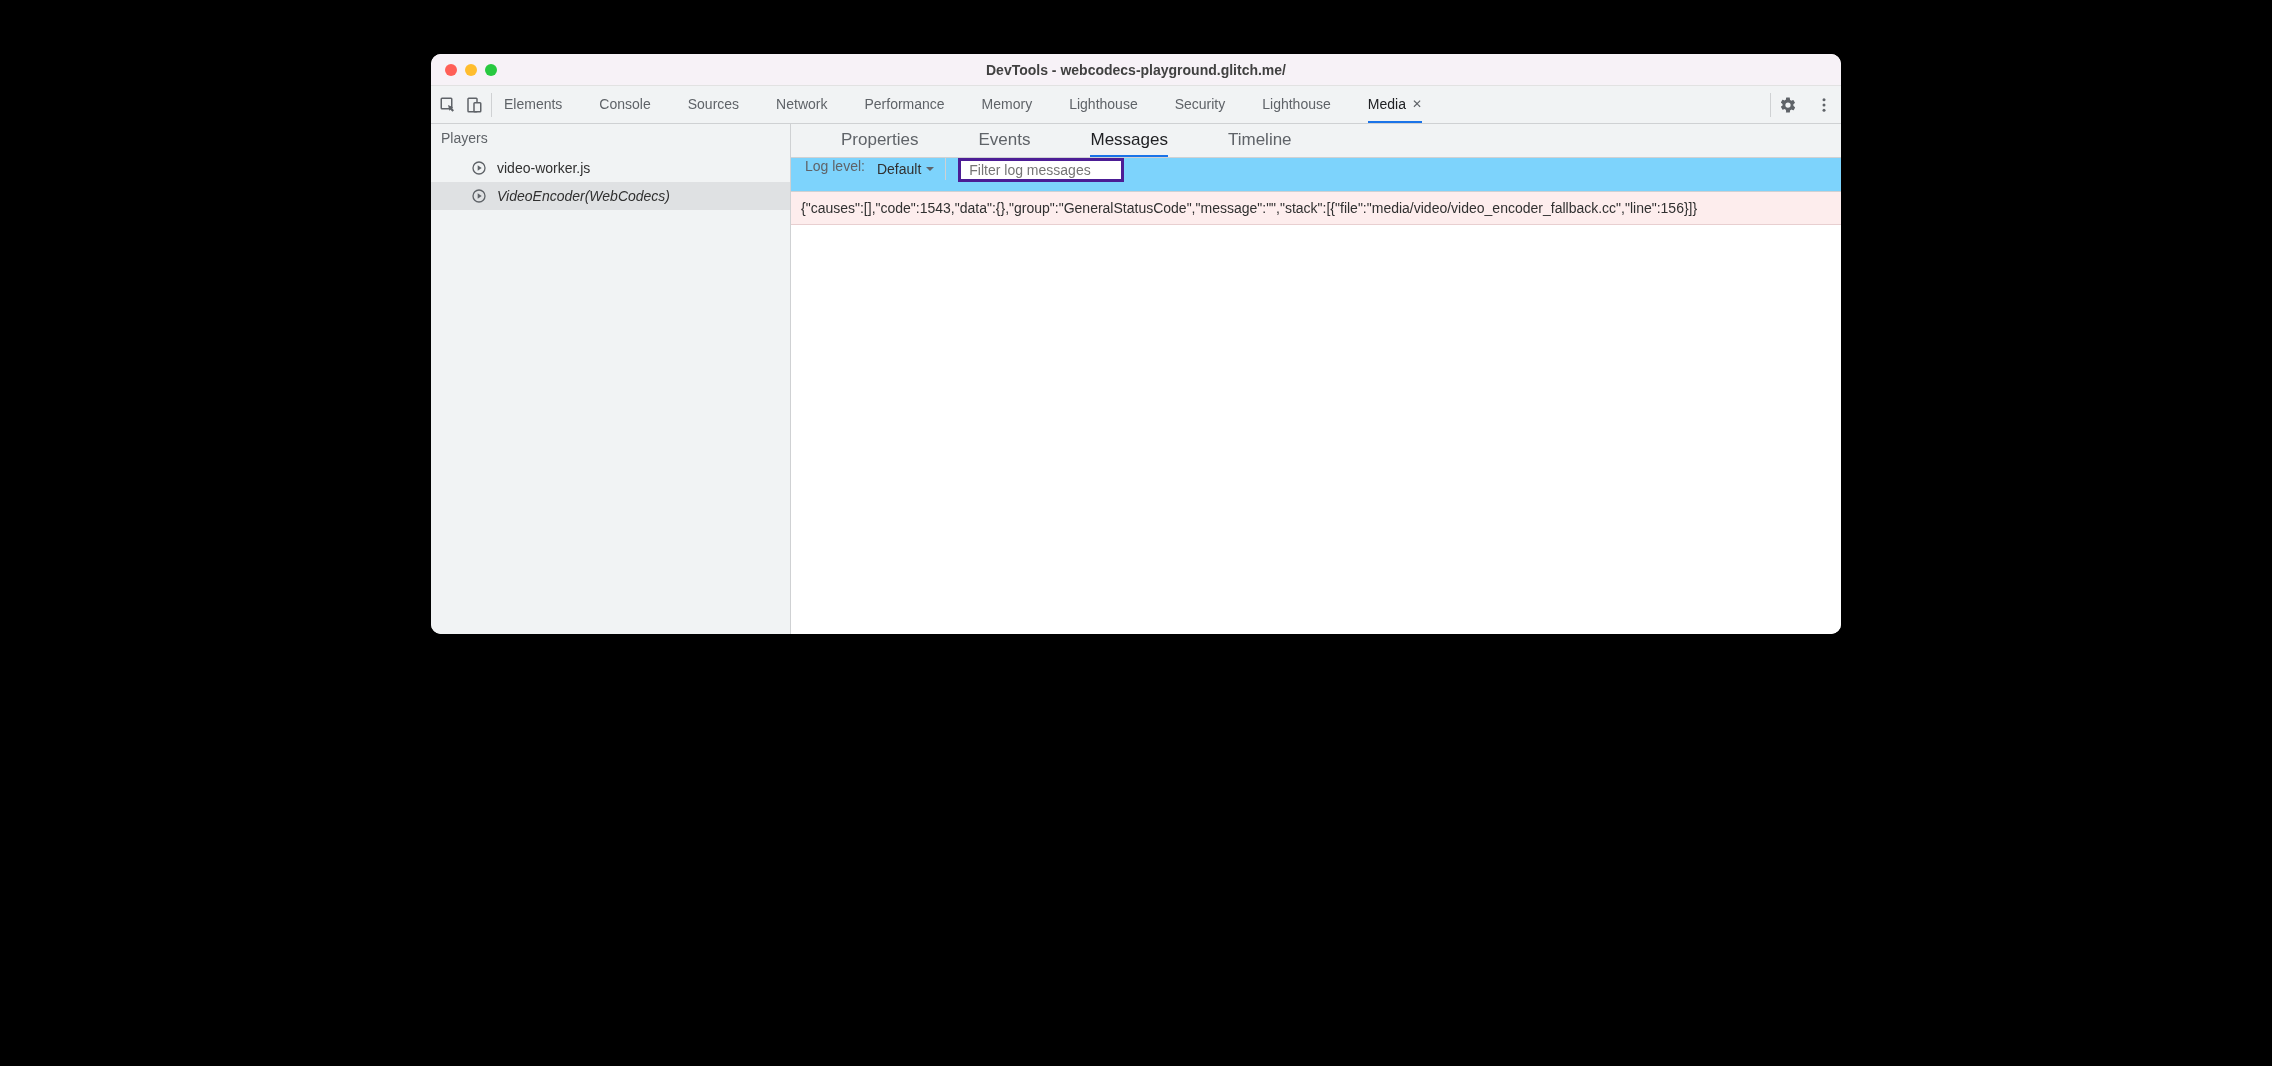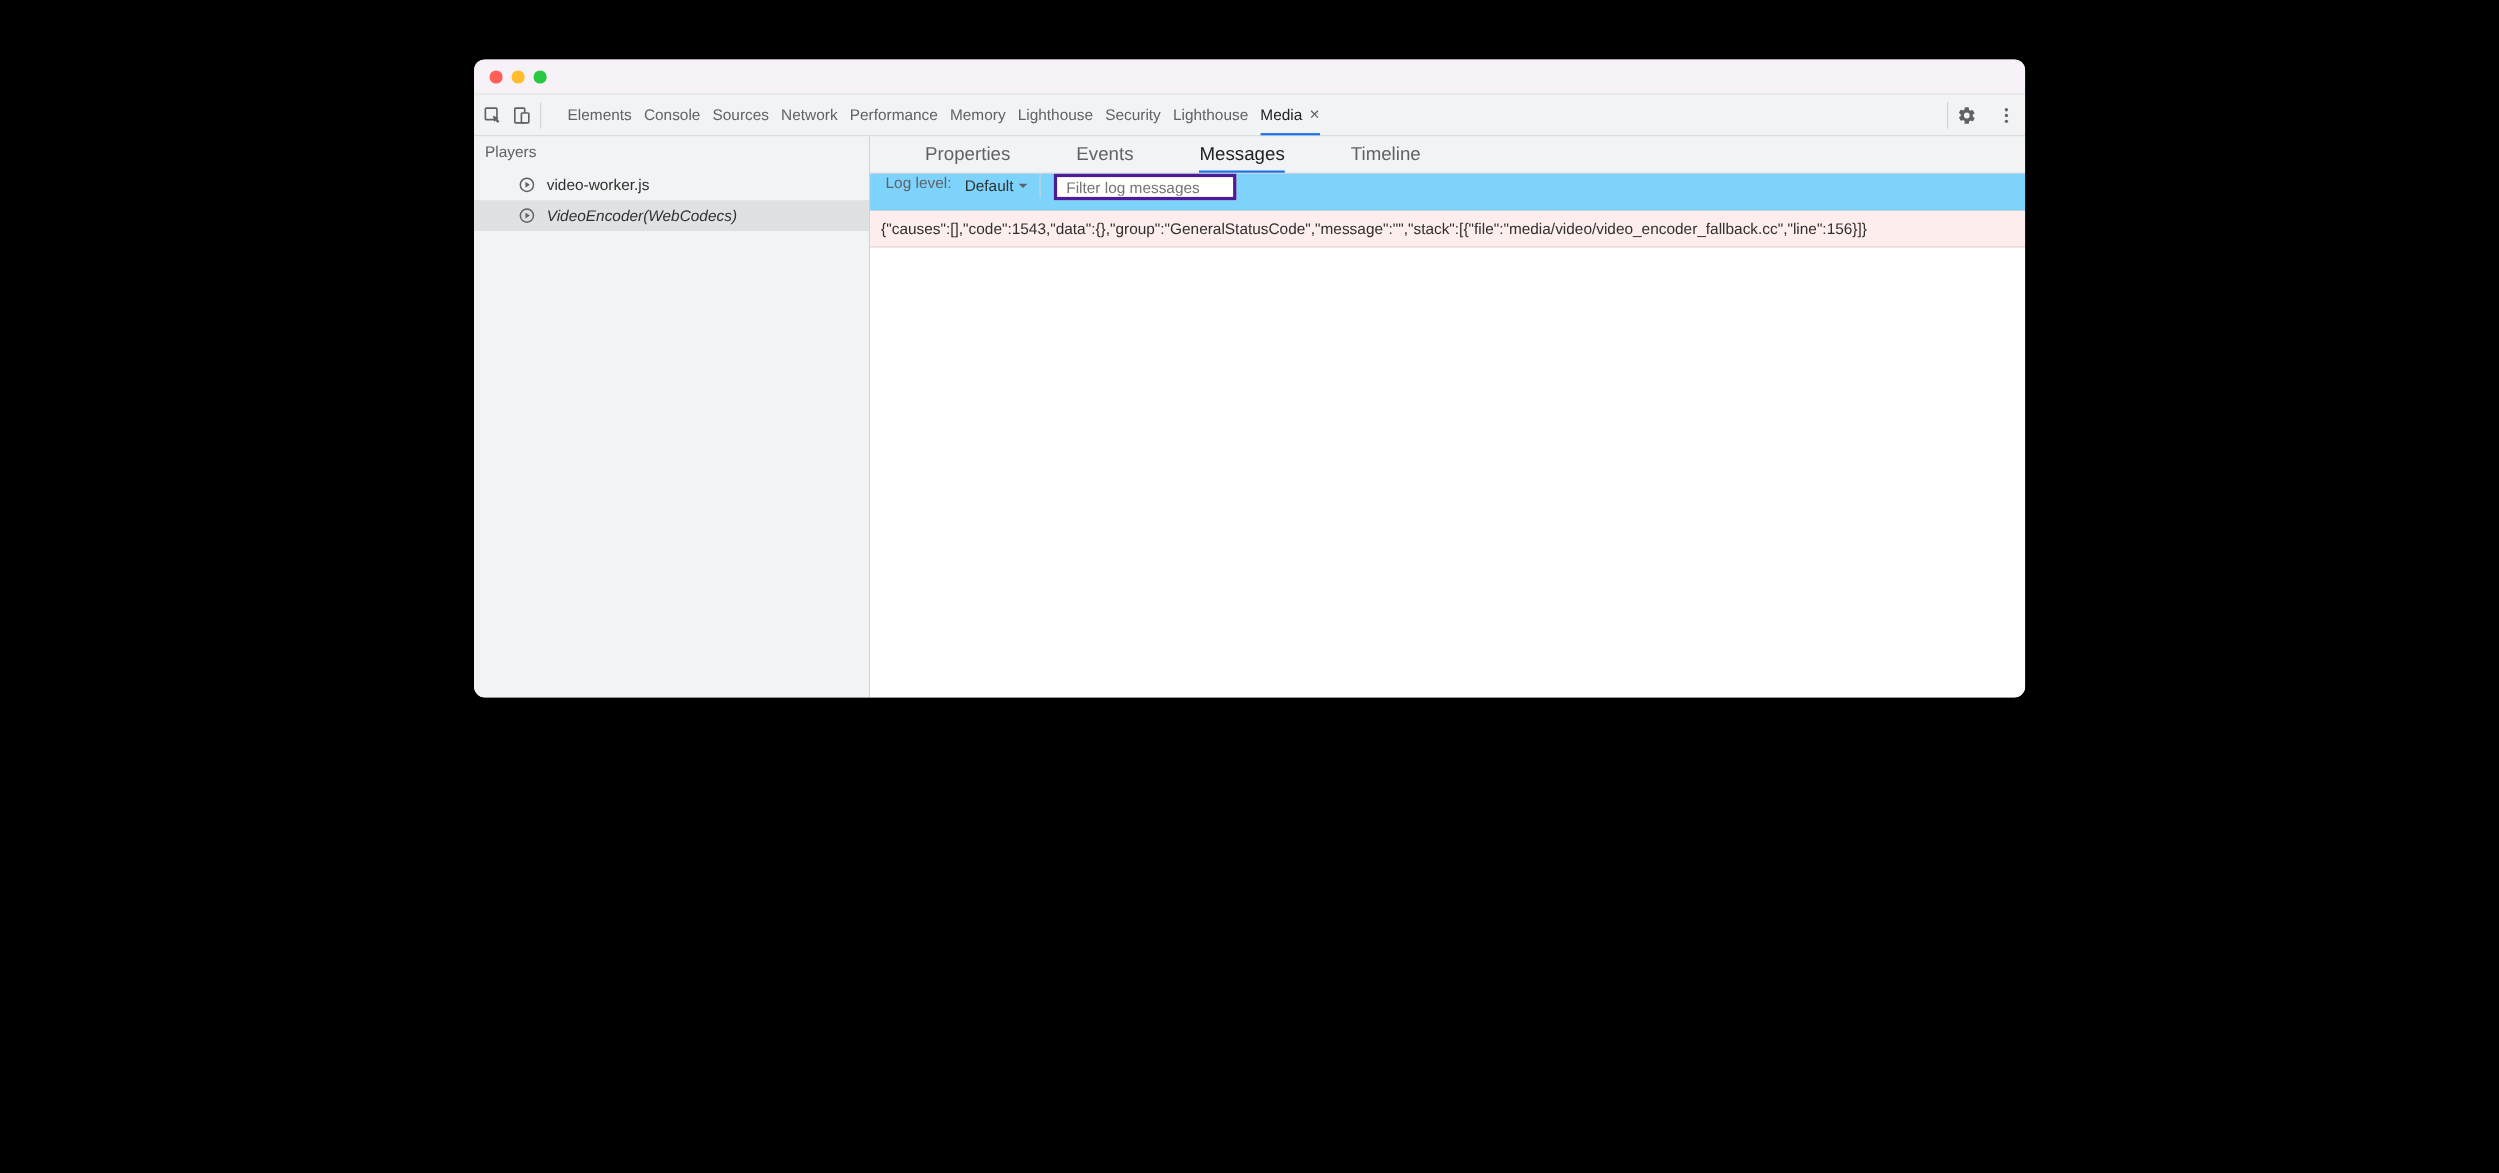--- a/index.html
+++ b/index.html
@@ -50,21 +50,21 @@
     .toolbar {
       height: 38px;
       background: #f1f3f4;
       border-bottom: 1px solid #cfd1d3;
       display: flex;
       align-items: center;
       padding: 0 8px;
       gap: 8px;
     }
     .toolbar .left-icons { display: flex; align-items: center; gap: 8px; padding-right: 8px; border-right: 1px solid #cfd1d3; height: 24px; }
-    .tabs { display: flex; align-items: center; gap: 11px; margin-left: 16px; flex: 1; }
+    .tabs { display: flex; align-items: center; gap: 37px; margin-left: 4px; flex: 1; }
     .tab {
       font-size: 14px;
       color: #5f6368;
       cursor: pointer;
       display: flex;
       align-items: center;
       gap: 6px;
       height: 37px;
       border-bottom: 2px solid transparent;
     }
@@ -153,20 +153,21 @@
 </head>
 <body>
 
 <div class="window">
   <div class="titlebar">
     <div class="traffic">
       <div class="dot red"></div>
       <div class="dot yellow"></div>
       <div class="dot green"></div>
     </div>
+    <div class="title">DevTools - webcodecs-playground.glitch.me/</div>
   </div>
 
   <div class="toolbar">
     <div class="left-icons">
       <span class="icon-btn">
         <svg viewBox="0 0 24 24" fill="none" stroke="currentColor" stroke-width="2">
             <rect x="3" y="3" width="14" height="14" rx="1"></rect>
             <path d="M12 12 l7 3 -2 1 3 3 -2 2 -3-3 -1 2 z" fill="currentColor" stroke="none"></path>
           </svg>
       </span>

